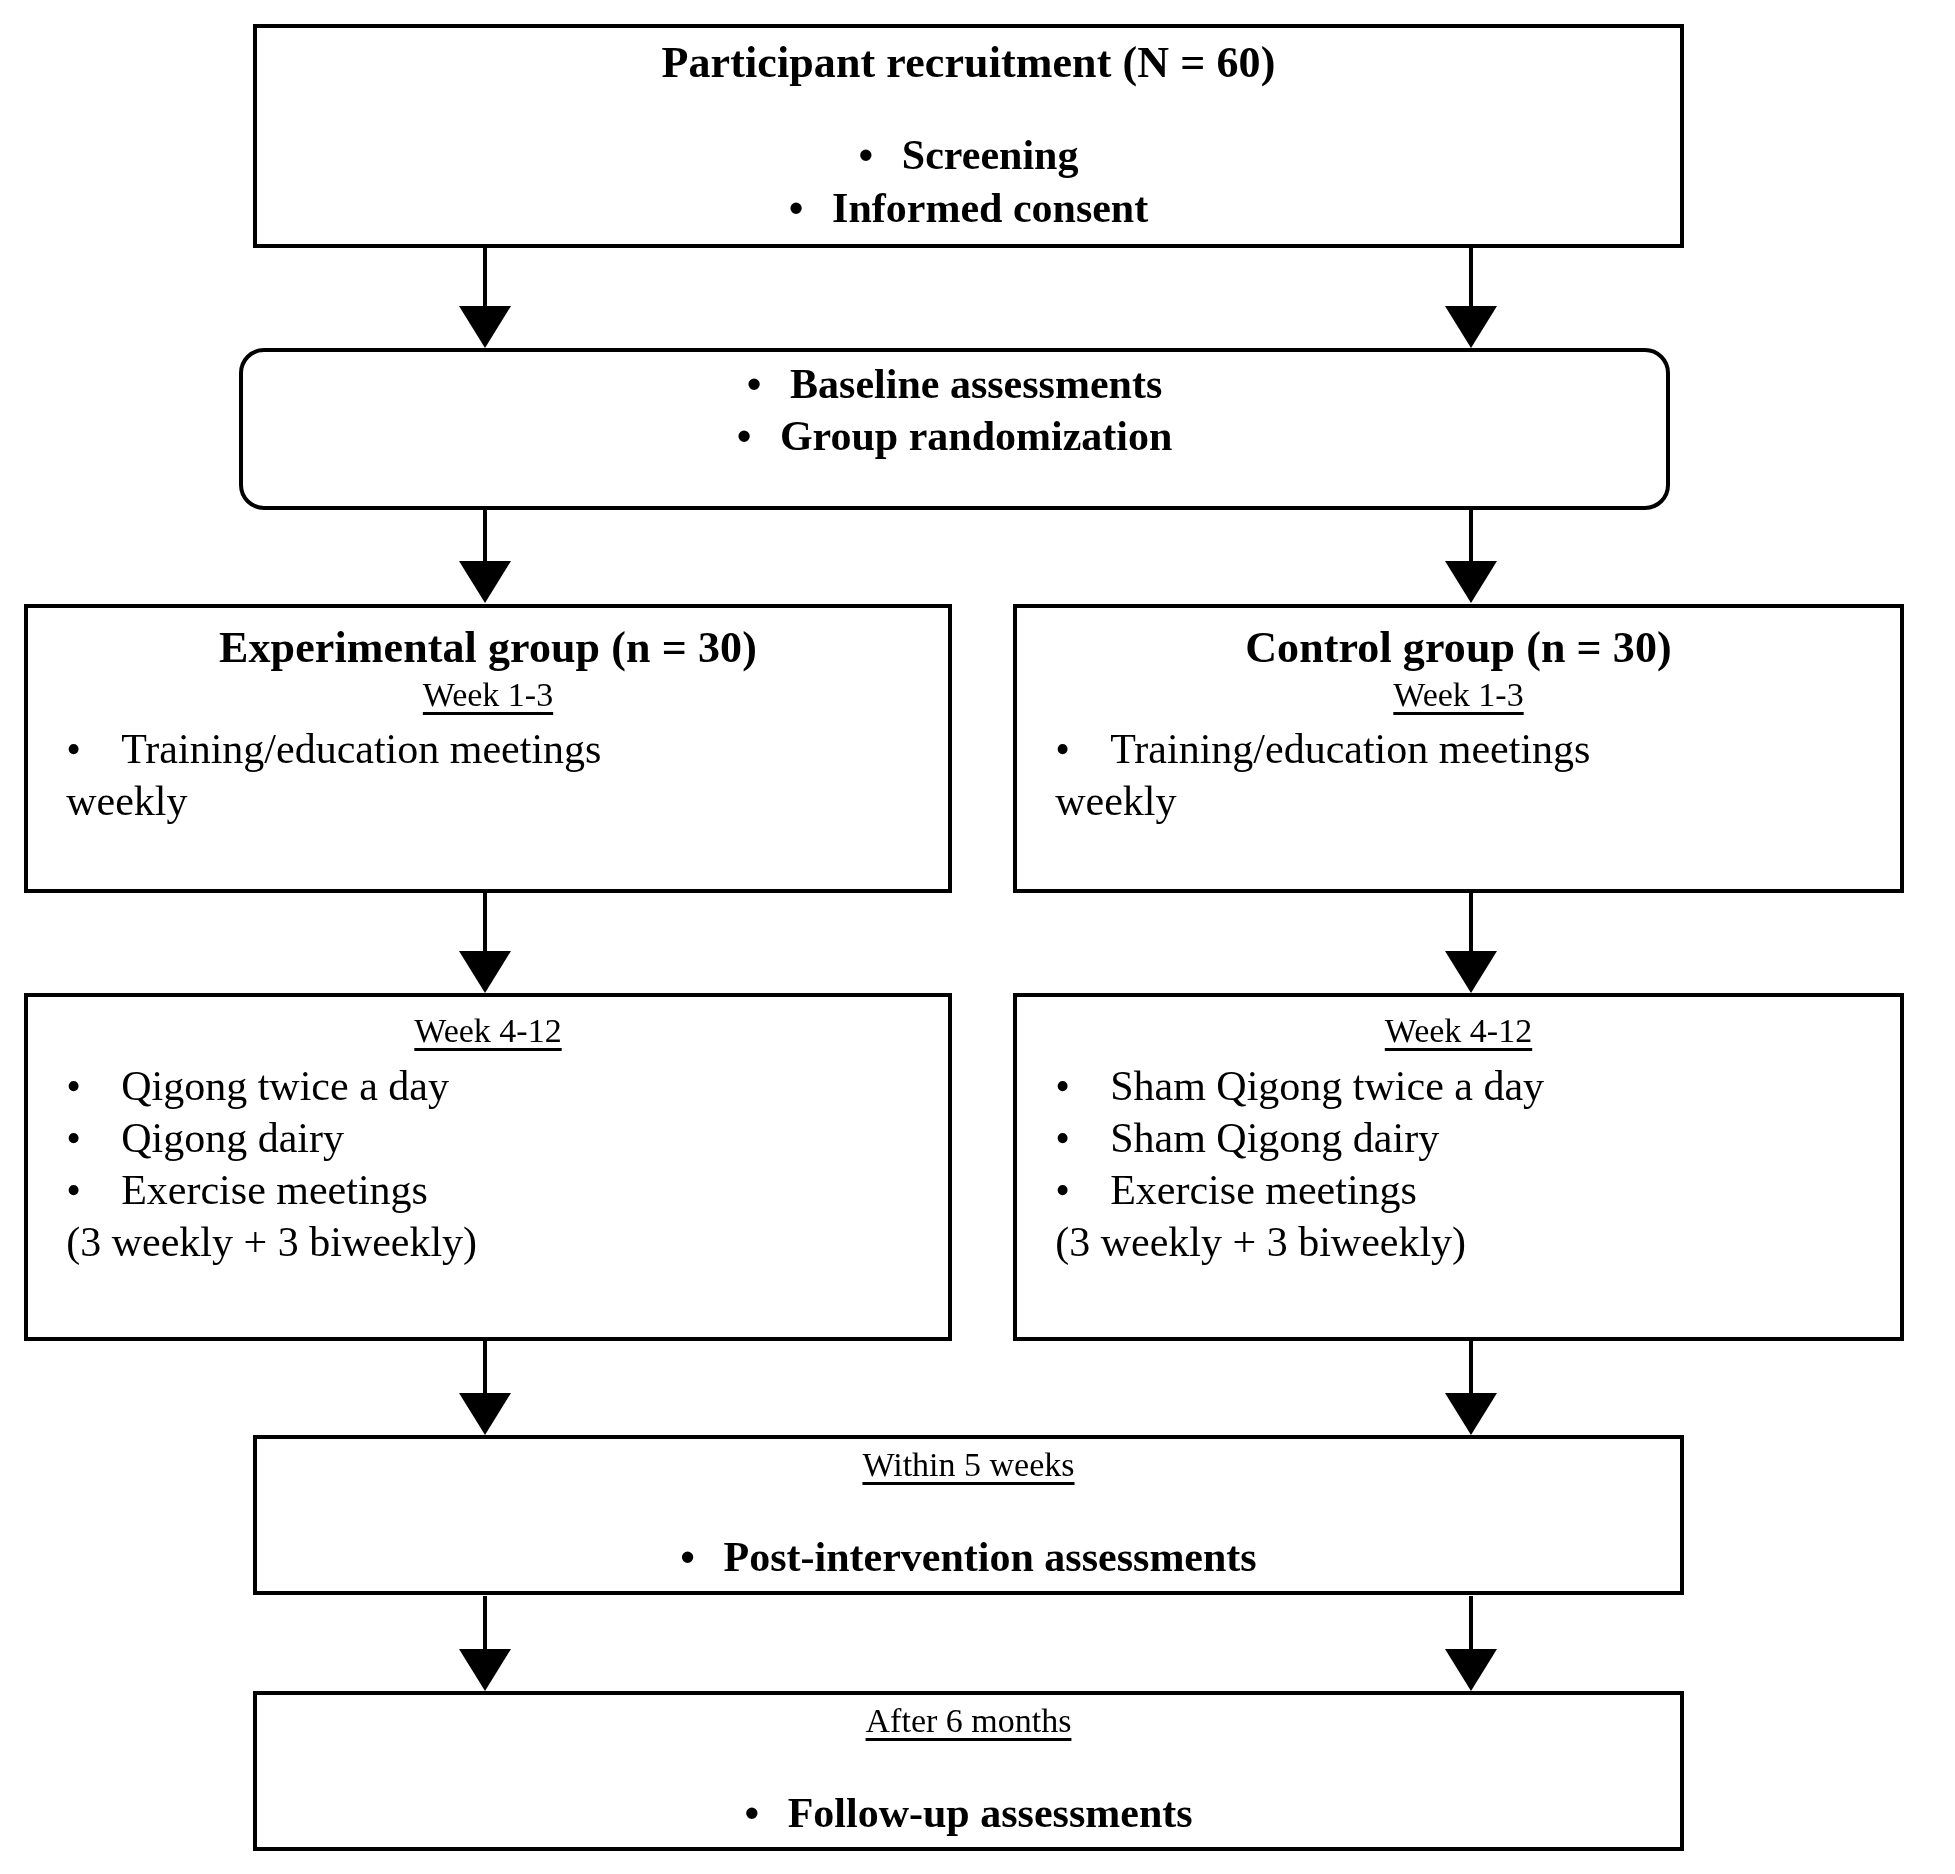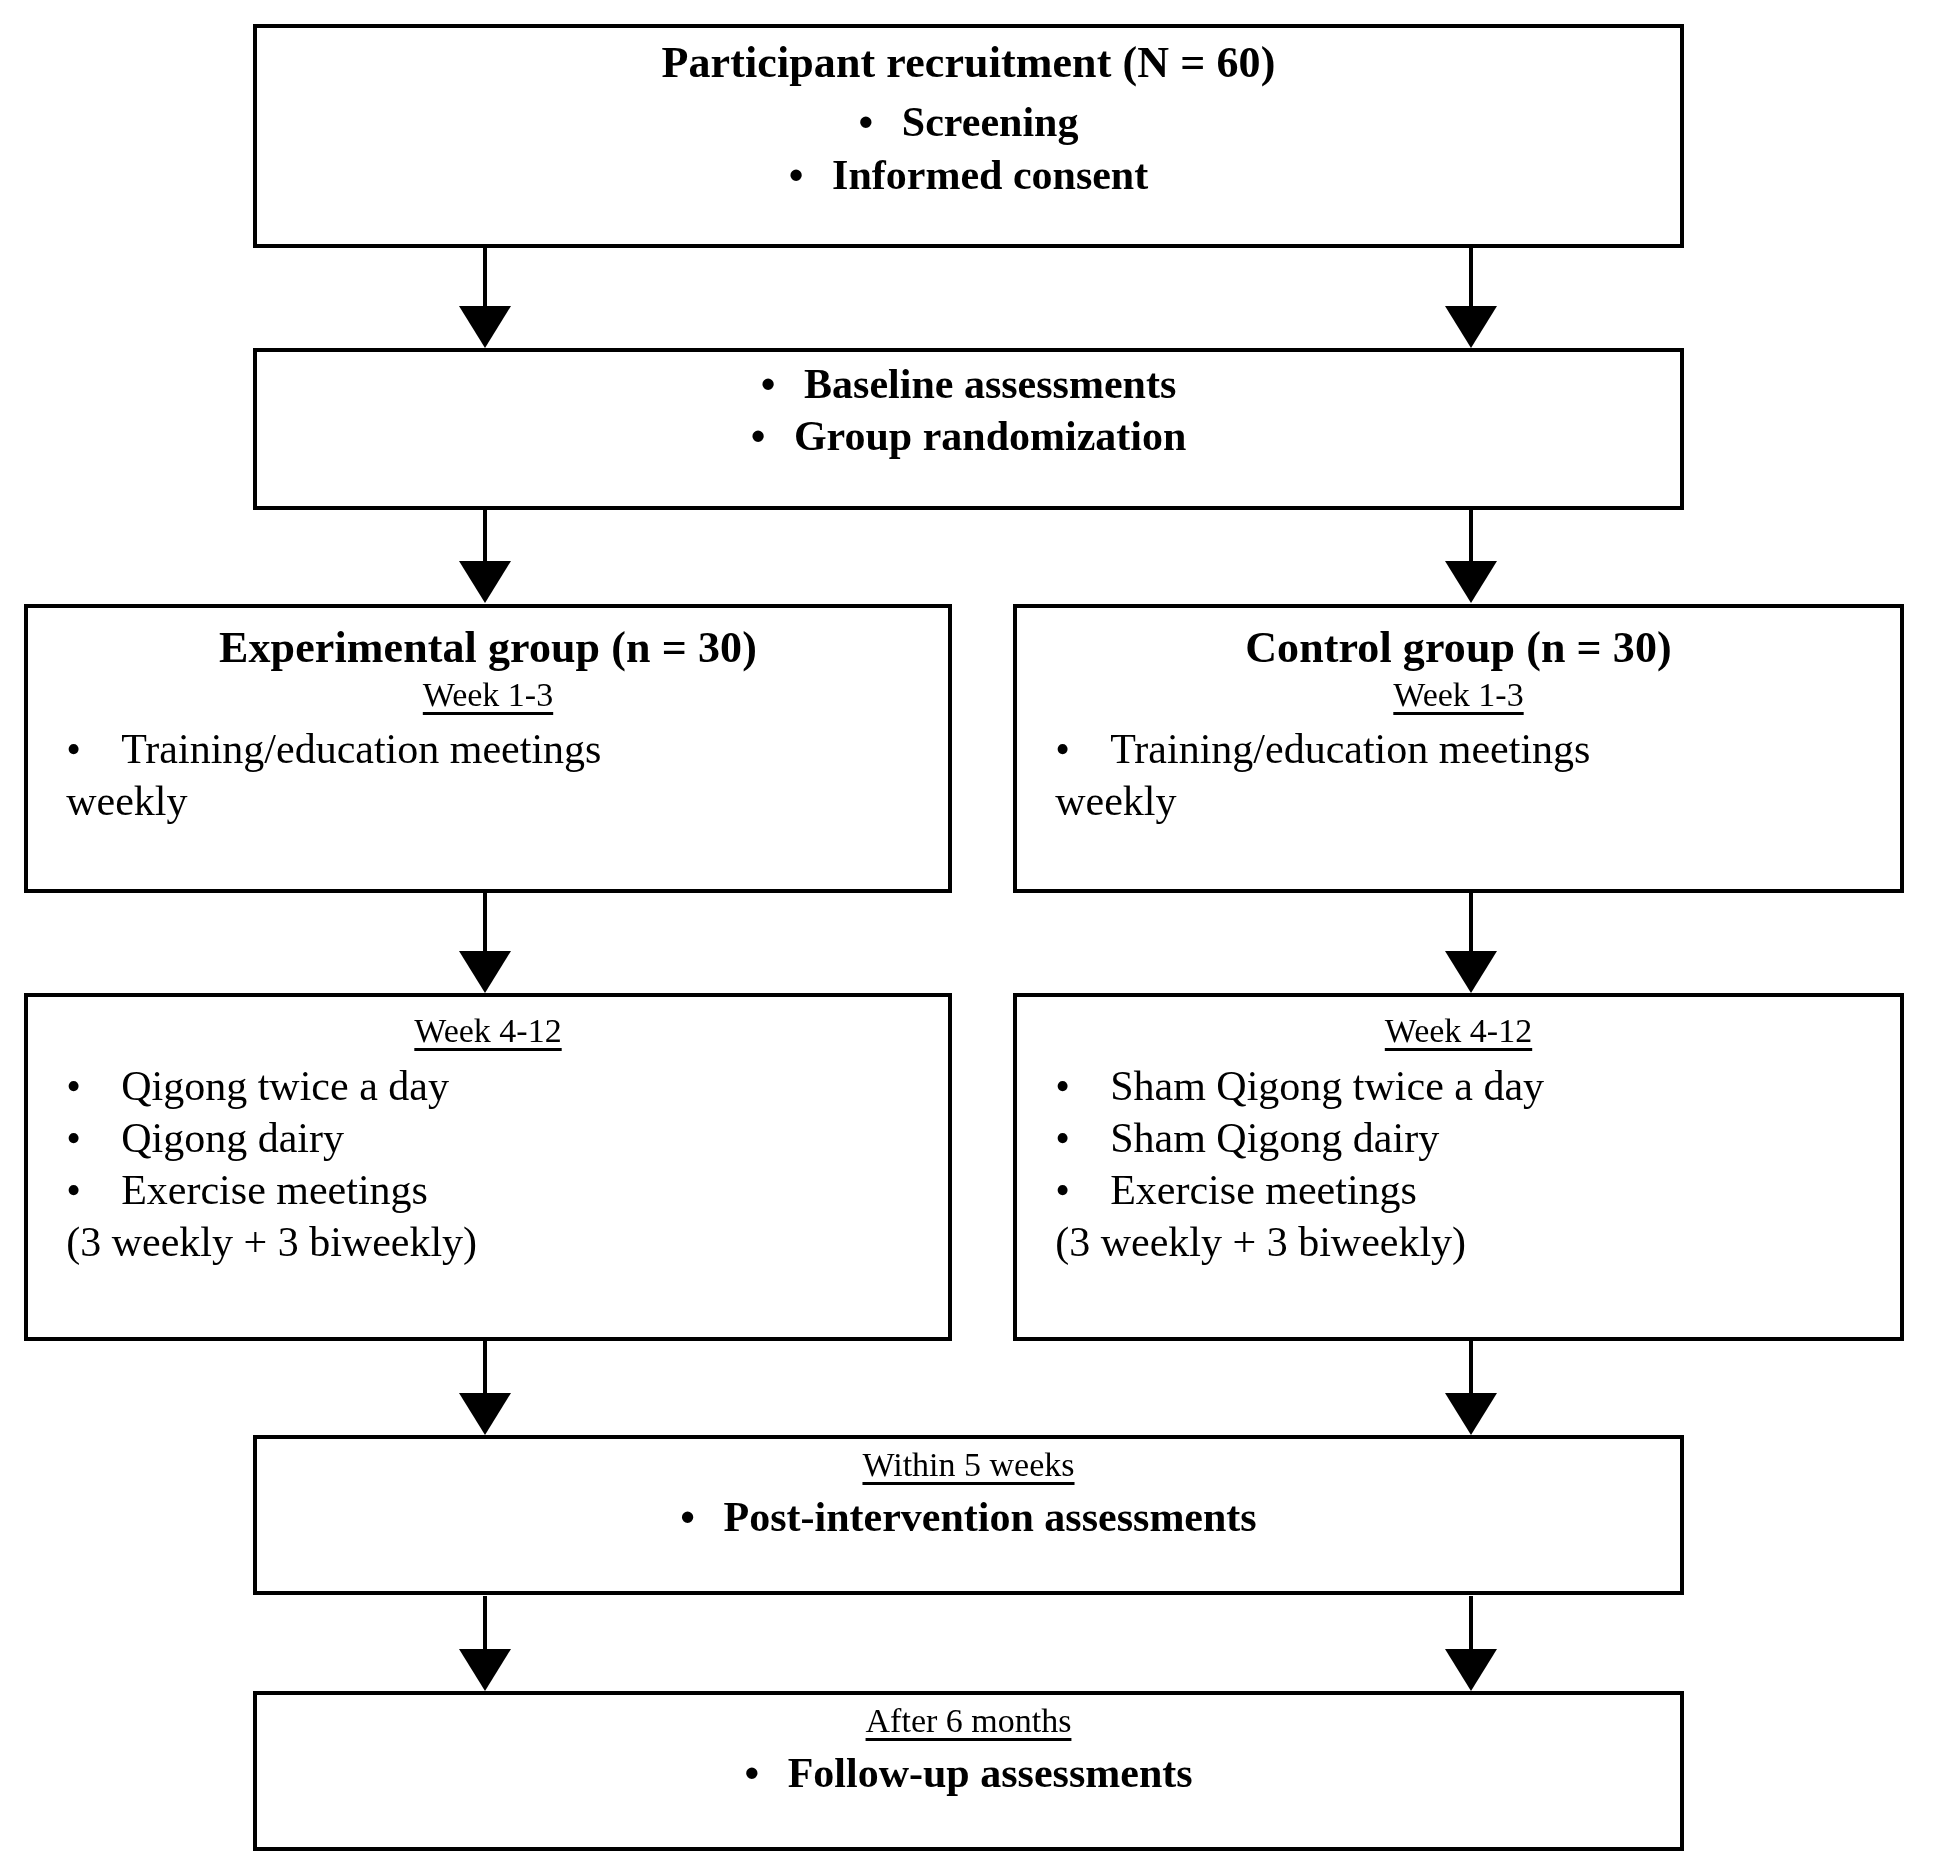--- a/index.html
+++ b/index.html
@@ -16,21 +16,21 @@
     color: #000000;
     overflow: hidden;
   }
   .node {
     position: absolute;
     box-sizing: border-box;
     border: 4.8px solid #000000;
     background: #ffffff;
     display: flex;
     flex-direction: column;
-    justify-content: flex-start;
+    justify-content: space-between;
   }
   
   .title {
     font-weight: bold;
     font-size: 44px;
     line-height: 1.12;
     text-align: center;
     letter-spacing: 0.1px;
   }
   .phase {
@@ -124,21 +124,21 @@
 
   <div class="arrow" style="left:459px; top:248px; width:52px; height:100px;">
     <div class="shaft" style="height:61px;"></div>
     <div class="head"></div>
   </div>
   <div class="arrow" style="left:1445px; top:248px; width:52px; height:100px;">
     <div class="shaft" style="height:61px;"></div>
     <div class="head"></div>
   </div>
 
-  <div class="node" style="left:253px; top:348px; width:1431px; height:162px; padding:5.5px 27px;">
+  <div class="node" style="left:239px; top:348px; width:1431px; height:162px; padding:5.5px 27px;border-radius:25px;">
     <ul class="center-list">
       <li><span class="bullet">•</span><span class="btxt">Baseline assessments</span></li>
       <li><span class="bullet">•</span><span class="btxt">Group randomization</span></li>
     </ul>
   </div>
 
   <div class="arrow" style="left:459px; top:510px; width:52px; height:93px;">
     <div class="shaft" style="height:55px;"></div>
     <div class="head"></div>
   </div>

